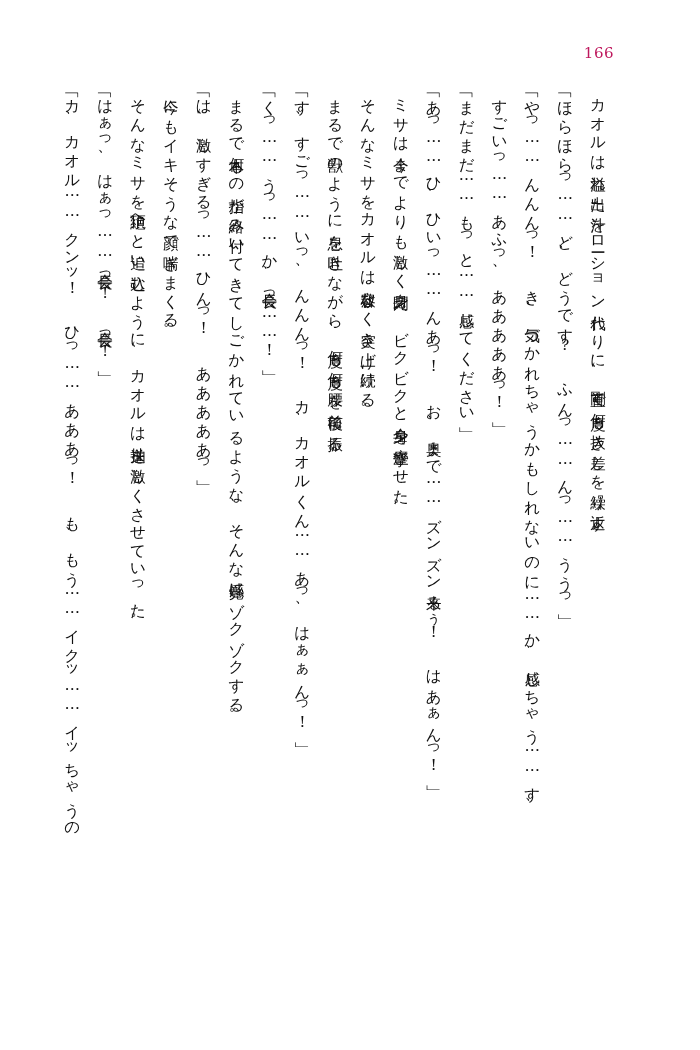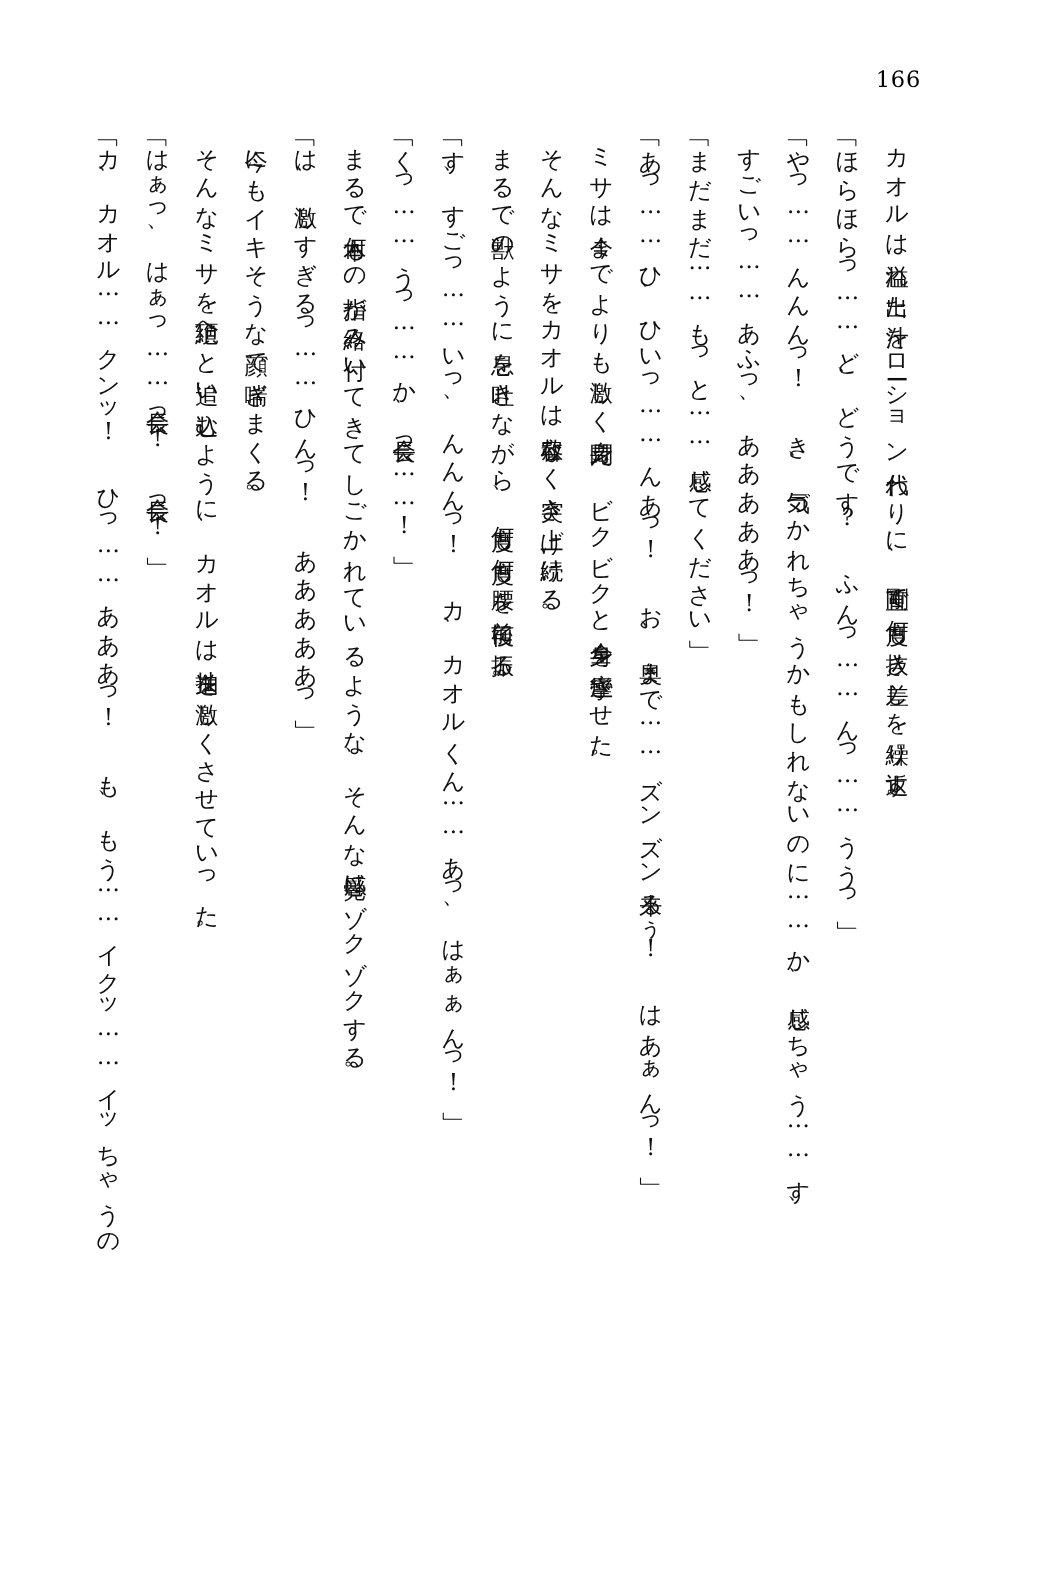--- a/index.html
+++ b/index.html
@@ -20,21 +20,21 @@
     height: 1050px;
     background: #ffffff;
     box-sizing: border-box;
   }
 
   .page-number {
     position: absolute;
     top: 44px;
     right: 86px;
     font-size: 15px;
-    color: #000000;
+    color: #be185d;
     letter-spacing: 0.5px;
     font-family: "DejaVu Serif", "Liberation Serif", serif;
   }
 
   .text-body {
     position: absolute;
     top: 88px;
     left: 62px;
     right: 86px;
     bottom: 40px;

